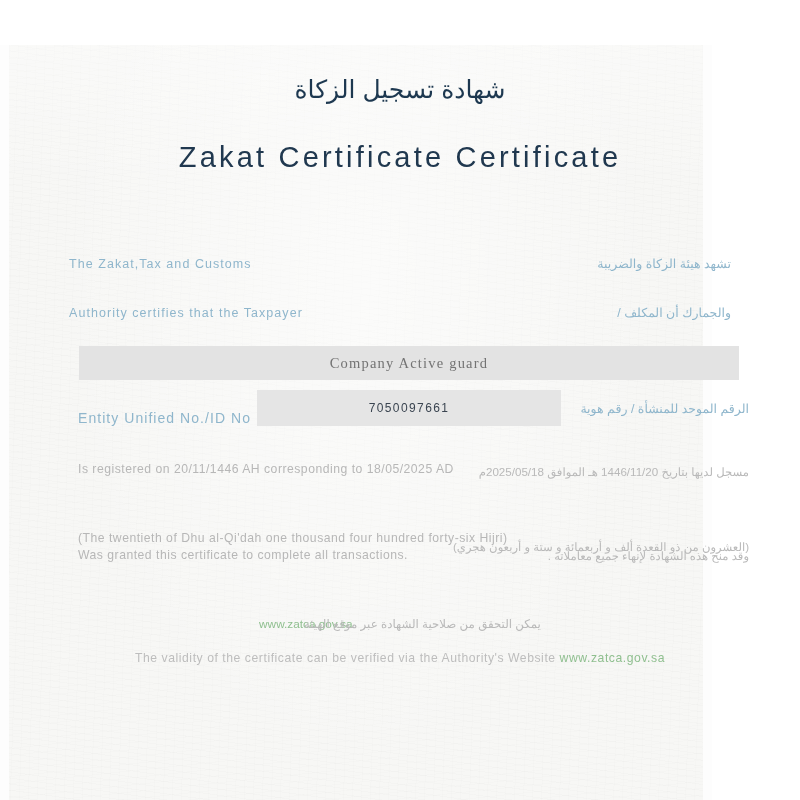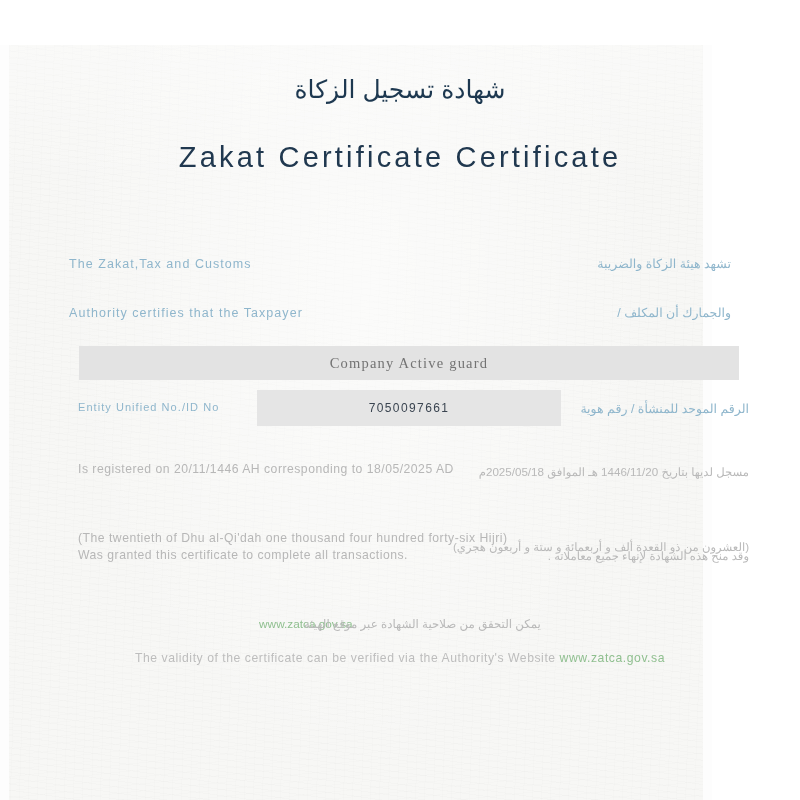--- a/index.html
+++ b/index.html
@@ -134,22 +134,22 @@
   #row-entity {
     position: absolute;
     top: 345px;
     left: 60px;
     width: 680px;
     height: 36px;
   }
   #entity-label-en {
     position: absolute;
     left: 9px;
-    top: 11px;
-    font-size: 11px;
+    top: 20px;
+    font-size: 14px;
     color: #8fb6cc;
     letter-spacing: 1.05px;
     white-space: nowrap;
     text-align: right;
   }
   #entity-value-band {
     position: absolute;
     left: 188px;
     top: 0;
     width: 304px;

